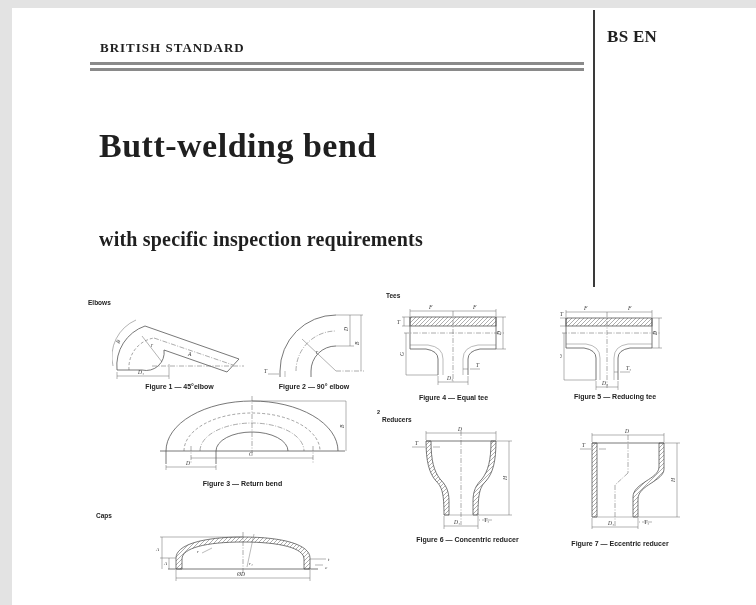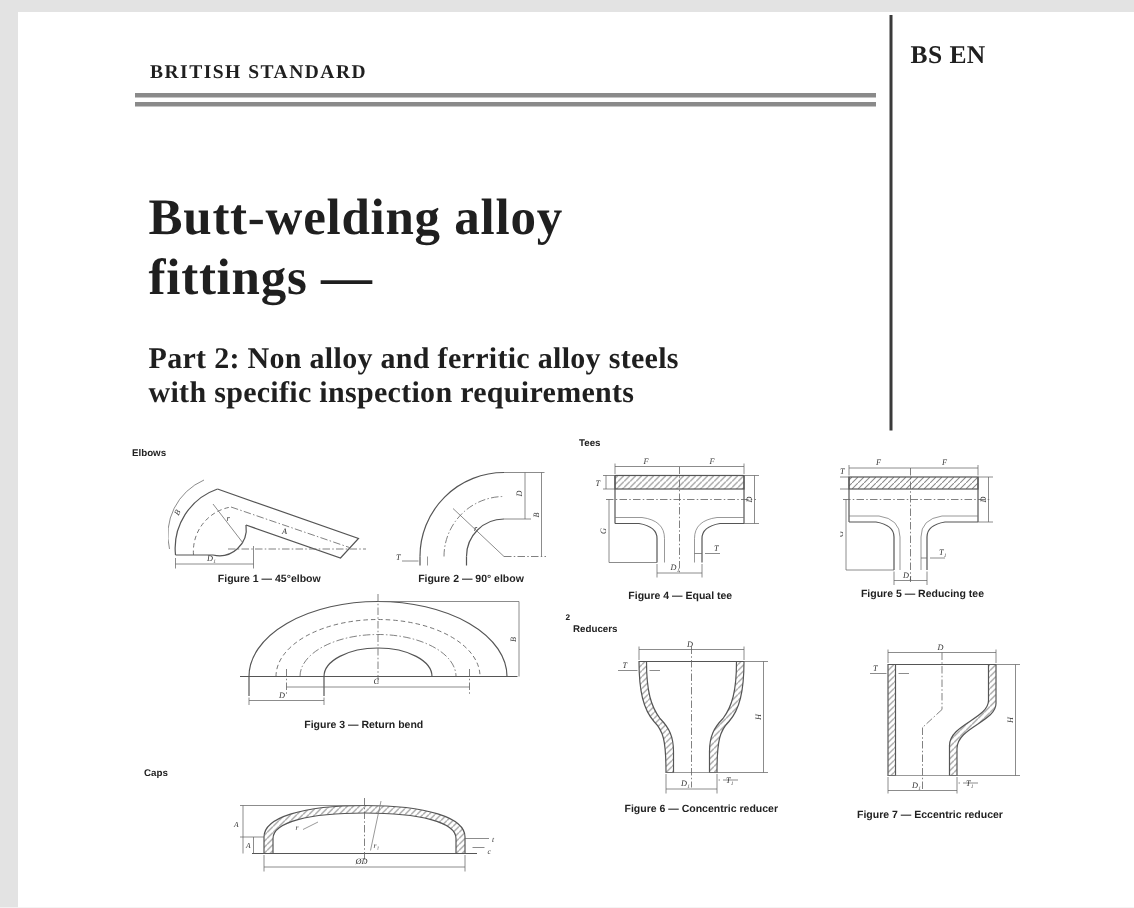--- a/index.html
+++ b/index.html
@@ -34,25 +34,23 @@
 
 <div class="abs hdr-left">BRITISH STANDARD</div>
 <div class="abs rule" style="top:62px;"></div>
 <div class="abs rule" style="top:68px;"></div>
 <div class="abs divider"></div>
 <div class="abs hdr-right">
   <div>BS EN</div>
 </div>
 
 <div class="abs title">
-  <div>Butt-welding alloy</div>
-  <div>fittings —</div>
+  <div>Butt-welding bend</div>
 </div>
 <div class="abs subtitle">
-  <div>Part 2: Non alloy and ferritic alloy steels</div>
   <div>with specific inspection requirements</div>
 </div>
 
 <div class="abs seclab" style="left:88px;top:299px;">Elbows</div>
 <div class="abs seclab" style="left:386px;top:292px;">Tees</div>
 <div class="abs seclab" style="left:377px;top:409px;font-size:5.5px;">2</div>
 <div class="abs seclab" style="left:382px;top:416px;">Reducers</div>
 <div class="abs seclab" style="left:96px;top:512px;">Caps</div>
 
 <div class="abs" style="left:112px;top:314px;">

